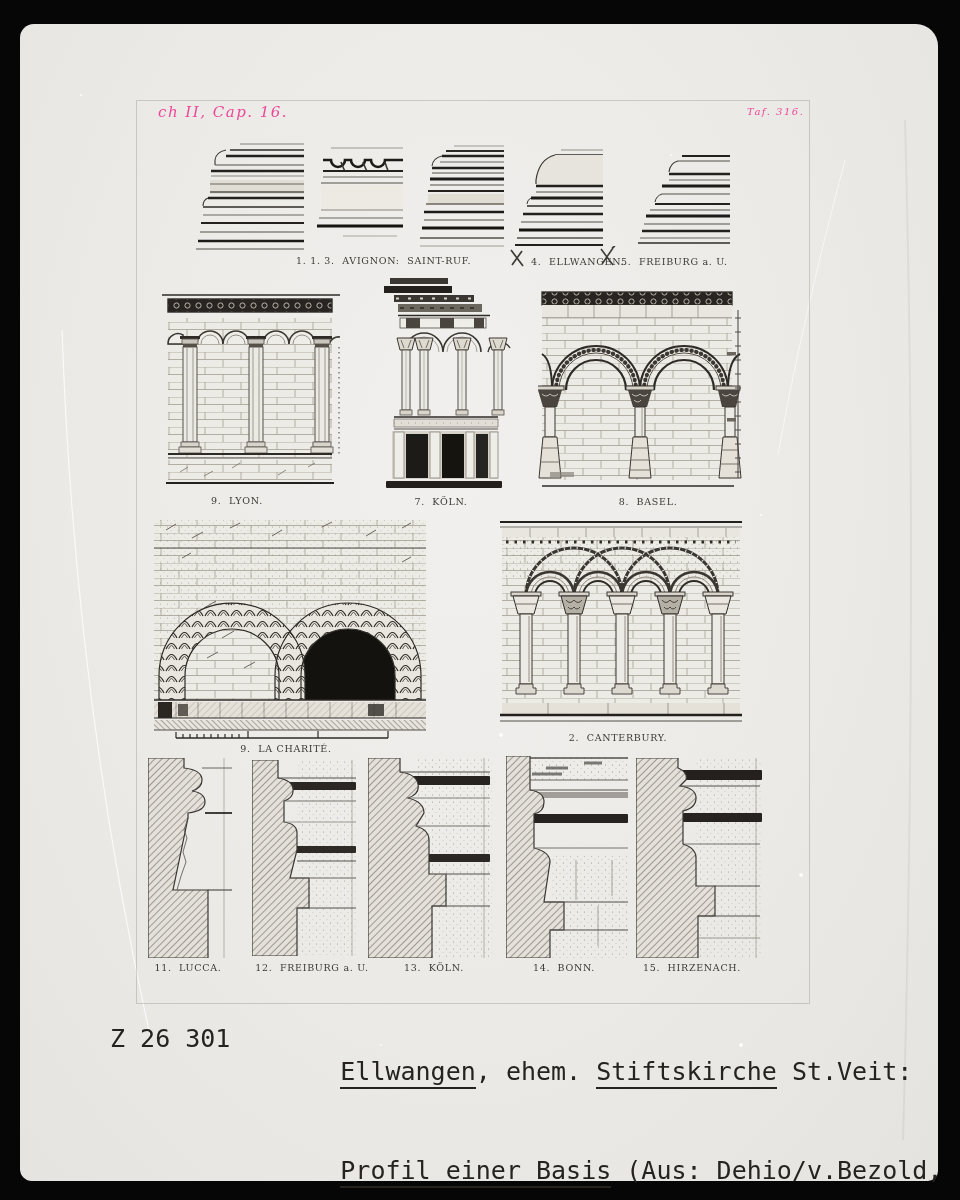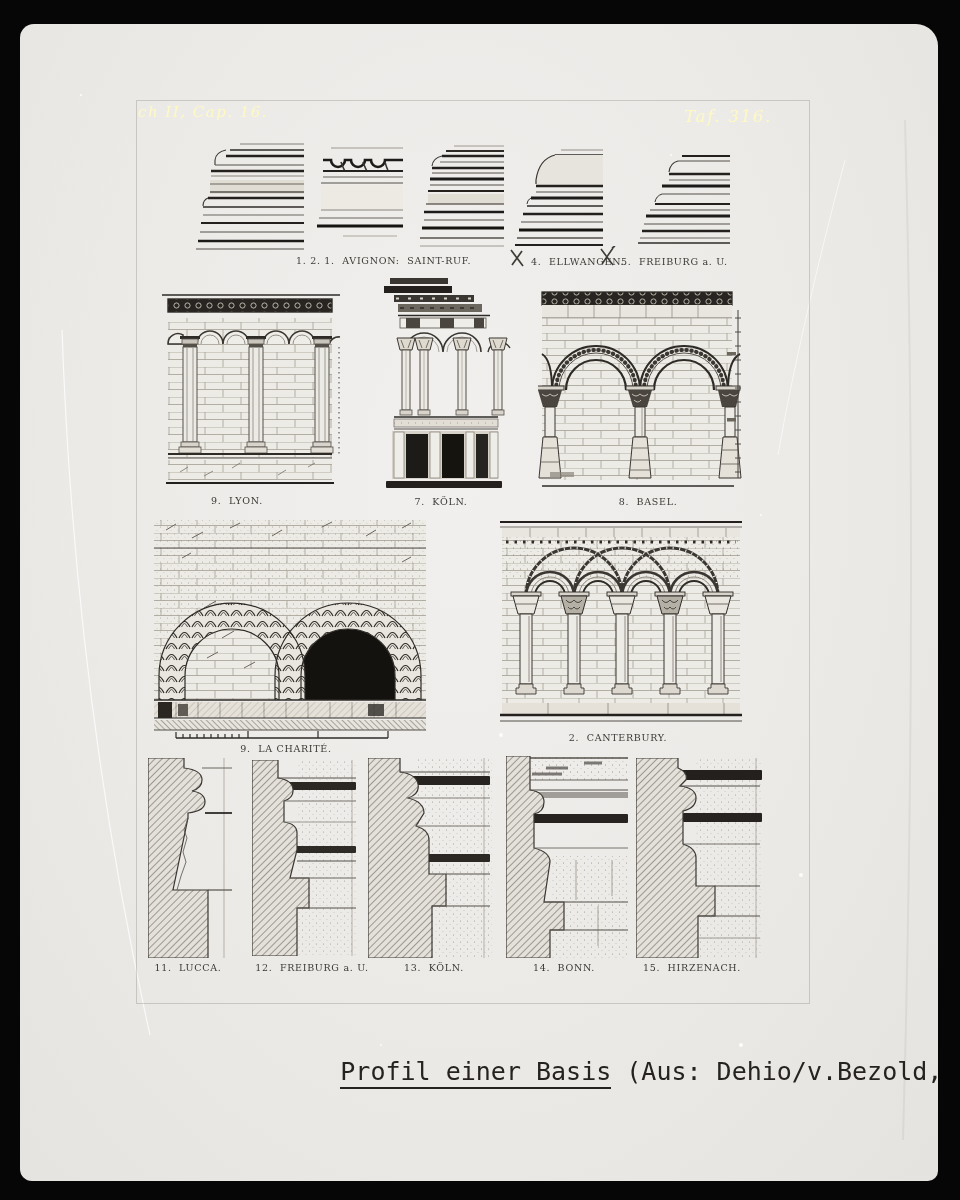--- a/index.html
+++ b/index.html
@@ -11,22 +11,22 @@
   .photo{
     position:absolute;left:20px;top:24px;width:918px;height:1157px;
     background:radial-gradient(ellipse at 48% 38%, #f1f0ee 0%, #ebeae7 55%, #e4e3e0 100%);
     border-radius:14px 22px 10px 12px;
   }
   .plate{
     position:absolute;left:136px;top:100px;width:672px;height:902px;
     border:1px solid rgba(125,120,110,0.30);
   }
   .hdr{
-    position:absolute;color:#fef9c3;font-style:italic;font-size:15px;
-    letter-spacing:1.5px;white-space:pre;
+    position:absolute;color:#ec4899;font-style:italic;font-size:15px;
+    letter-spacing:1.5px;white-space:pre;margin-left:20px;
   }
   .eng-label{
     position:absolute;color:#3d3a35;font-size:9.5px;letter-spacing:0.7px;
     white-space:pre;font-family:"DejaVu Serif","Liberation Serif",serif;
   }
   .centered{transform:translateX(-50%);}
   .fig{position:absolute;}
   .caption-block{
     position:absolute;left:110px;top:1022px;
     font-family:"DejaVu Sans Mono","Liberation Mono",monospace;
@@ -83,21 +83,21 @@
 
 <svg width="960" height="1200" style="position:absolute;left:0;top:0;pointer-events:none">
   <path d="M62 330 Q75 700 150 1035" stroke="rgba(255,255,255,0.75)" stroke-width="1.2" fill="none"></path>
   <path d="M845 160 Q800 330 778 455" stroke="rgba(255,255,255,0.6)" stroke-width="1" fill="none"></path>
   <path d="M905 120 Q918 600 903 1140" stroke="rgba(0,0,0,0.05)" stroke-width="2" fill="none"></path>
 </svg>
 
 <div class="plate"></div>
 
 <div class="hdr" style="left:138px;top:103px">ch II, Cap. 16.</div>
-<div class="hdr" style="left:684px;top:106px;font-size:17px">Taf. 316.</div>
+<div class="hdr" style="left:727px;top:106px;font-size:10px">Taf. 316.</div>
 
 <svg class="fig" style="left:196px;top:140px" width="110" height="112" viewBox="0 0 110 112">
   <line x1="44" y1="4" x2="108" y2="4" stroke="#6b665e" stroke-width="0.8"></line>
   <line x1="34" y1="10" x2="108" y2="10" stroke="#2e2b27" stroke-width="1.6"></line>
   <line x1="30" y1="16" x2="108" y2="16" stroke="#23201d" stroke-width="2.4"></line>
   <path d="M30 10 Q20 12 19 20 L19 25" stroke="#3a3631" stroke-width="1.1" fill="none"></path>
   <line x1="19" y1="25" x2="108" y2="25" stroke="#55504a" stroke-width="1"></line>
   <line x1="15" y1="31" x2="108" y2="31" stroke="#23201d" stroke-width="2.6"></line>
   <line x1="15" y1="36" x2="108" y2="36" stroke="#8a857c" stroke-width="1"></line>
   <rect x="14" y="40" width="94" height="14" fill="#e0ddd5"></rect>
@@ -526,35 +526,41 @@
   <rect x="42" y="12" width="84" height="10" rx="1" fill="#23201d"></rect>
   <rect x="47" y="55" width="79" height="9" rx="1" fill="#262320"></rect>
   <path d="M0 0 H42 V10 Q52 14 50 22 L44 28 Q60 30 60 40 Q60 50 47 53 V86 Q60 90 60 100 V128 H79 V158 H62 V200 H0 Z" fill="url(#pHatch)" stroke="#3a3631" stroke-width="1.2"></path>
   <line x1="44" y1="28" x2="124" y2="28" stroke="#55504a" stroke-width="1"></line>
   <line x1="47" y1="86" x2="124" y2="86" stroke="#6b665e" stroke-width="0.9"></line>
   <line x1="79" y1="128" x2="124" y2="128" stroke="#55504a" stroke-width="1"></line>
   <line x1="62" y1="158" x2="124" y2="158" stroke="#55504a" stroke-width="1.2"></line>
   <line x1="62" y1="180" x2="124" y2="180" stroke="#8a857c" stroke-width="0.8"></line>
 </svg>
 
-<div class="eng-label" style="left:296px;top:255px">1. 2. 1.  AVIGNON:  SAINT-RUF.</div>
+<div class="eng-label" style="left:296px;top:255px">1. 1. 3.  AVIGNON:  SAINT-RUF.</div>
 <div class="eng-label" style="left:531px;top:256px">4.  ELLWANGEN.</div>
 <div class="eng-label" style="left:621px;top:256px">5.  FREIBURG a. U.</div>
 <div class="eng-label centered" style="left:237px;top:495px">9.  LYON.</div>
 <div class="eng-label centered" style="left:441px;top:496px">7.  KÖLN.</div>
 <div class="eng-label centered" style="left:648px;top:496px">8.  BASEL.</div>
 <div class="eng-label centered" style="left:286px;top:743px">9.  LA CHARITÉ.</div>
 <div class="eng-label centered" style="left:618px;top:732px">2.  CANTERBURY.</div>
 <div class="eng-label centered" style="left:188px;top:962px">11.  LUCCA.</div>
 <div class="eng-label centered" style="left:312px;top:962px">12.  FREIBURG a. U.</div>
 <div class="eng-label centered" style="left:434px;top:962px">13.  KÖLN.</div>
 <div class="eng-label centered" style="left:564px;top:962px">14.  BONN.</div>
 <div class="eng-label centered" style="left:692px;top:962px">15.  HIRZENACH.</div>
 
 <div class="caption-block">
   <div class="cap-line">
+    <span class="cat">Z 26 301</span>
+    <span>
+      <span class="u">Ellwangen</span><span>, ehem. </span><span class="u">Stiftskirche</span><span> St.Veit:</span>
+    </span>
+  </div>
+  <div class="cap-line">
     <span class="indent"></span>
     <span>
       <span class="u">Profil einer Basis</span><span> (Aus: Dehio/v.Bezold,</span>
     </span>
   </div>
 
 </div>
 
 </body></html>

